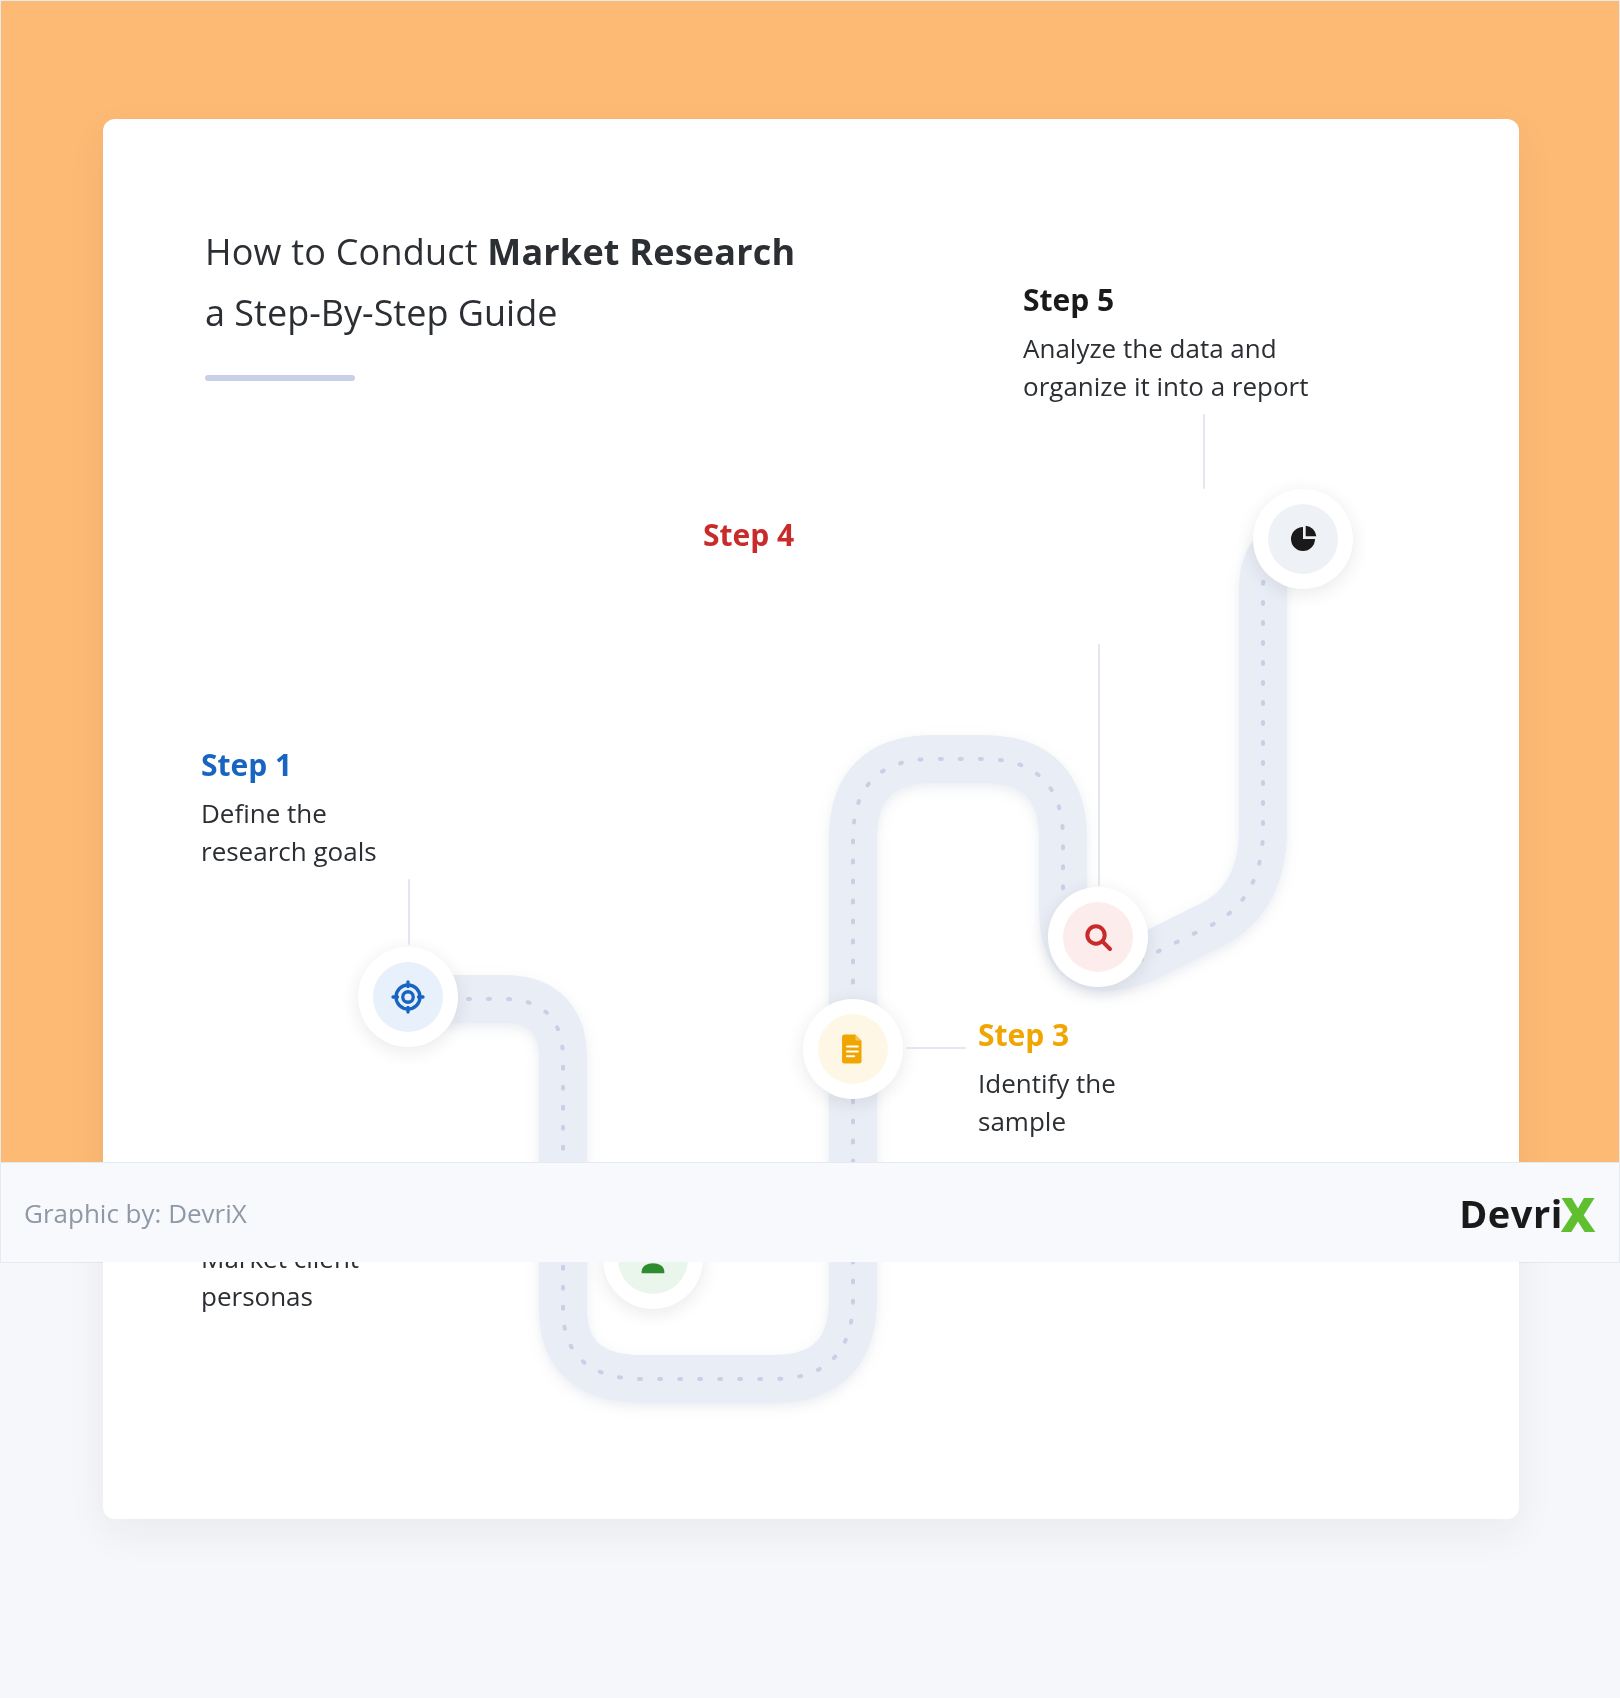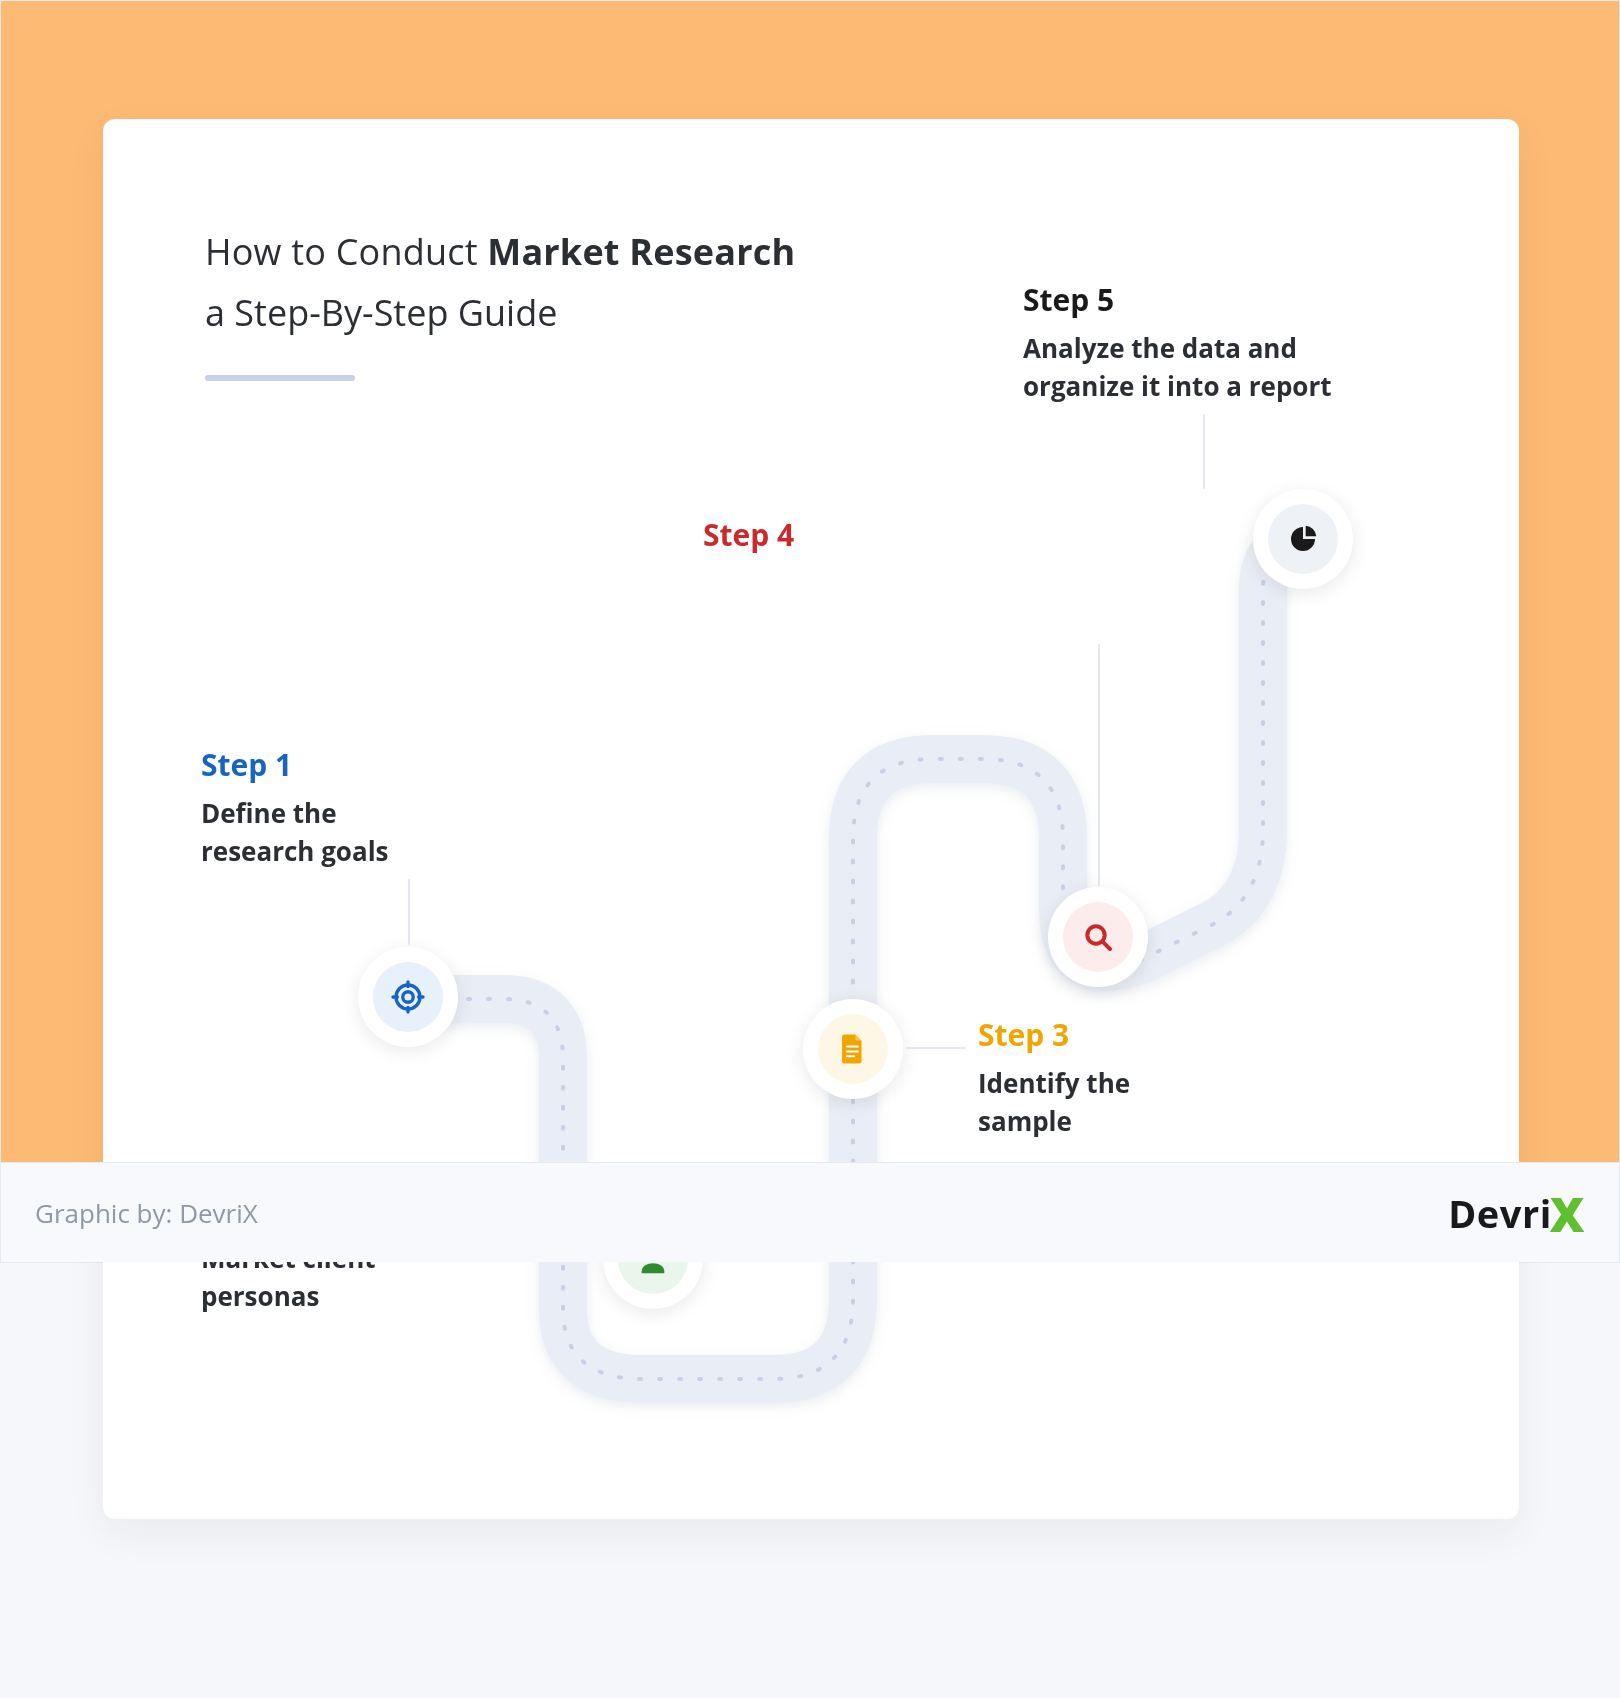--- a/index.html
+++ b/index.html
@@ -90,40 +90,40 @@
   }
   .step .title {
     font-size: 30px;
     font-weight: 700;
     margin-bottom: 10px;
   }
   .step .desc {
     font-size: 26px;
     line-height: 1.45;
     color: #2b2f33;
-    font-weight: 700;
+    font-weight: 400;
   }
 
   
   .leader {
     position:absolute;
     width:2px;
     background:#e2e6ee;
     border-radius:1px;
   }
 
   
   .footer {
     position: absolute;
     left: 0; right: 0; bottom: 0;
     height: 100px;
     border-top: 1px solid #e5e9f0;
     background: #f7f9fc;
     display:flex; align-items:center; justify-content:space-between;
-    padding: 0 34px;
+    padding: 0 23px;
   }
   .footer .credit {
     font-size: 26px;
     color: #8f98a6;
   }
   .footer .brand {
     display:flex; align-items:center;
     font-size: 38px;
     font-weight:700;
     color:#1a1a1a;

